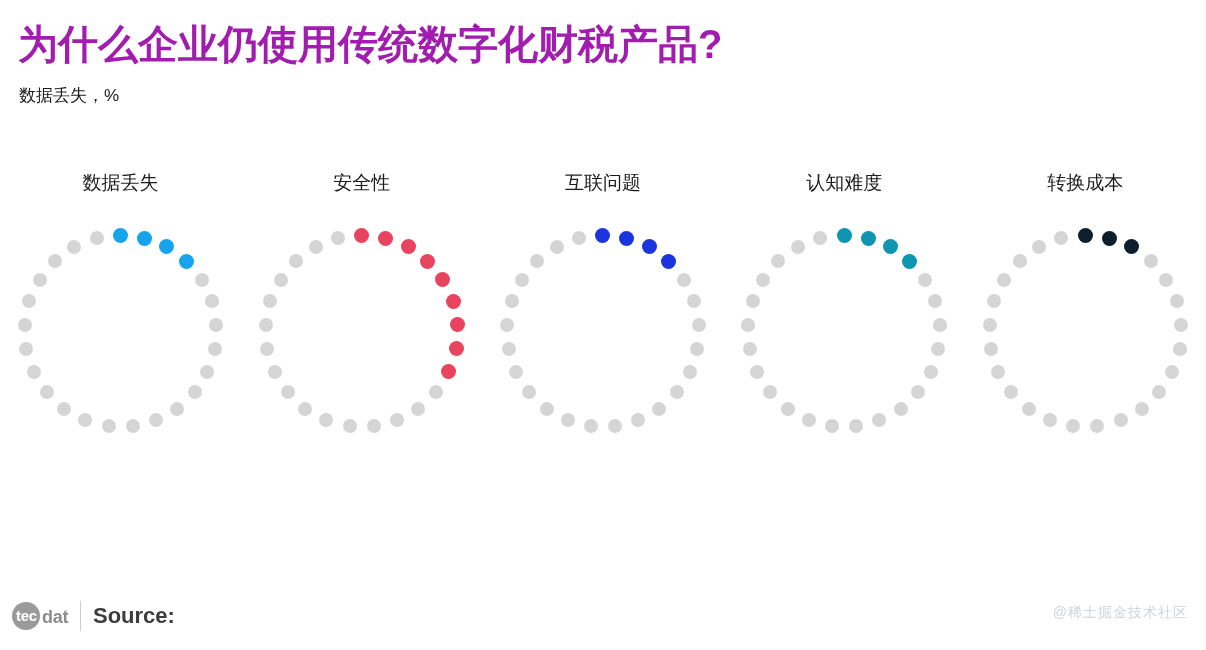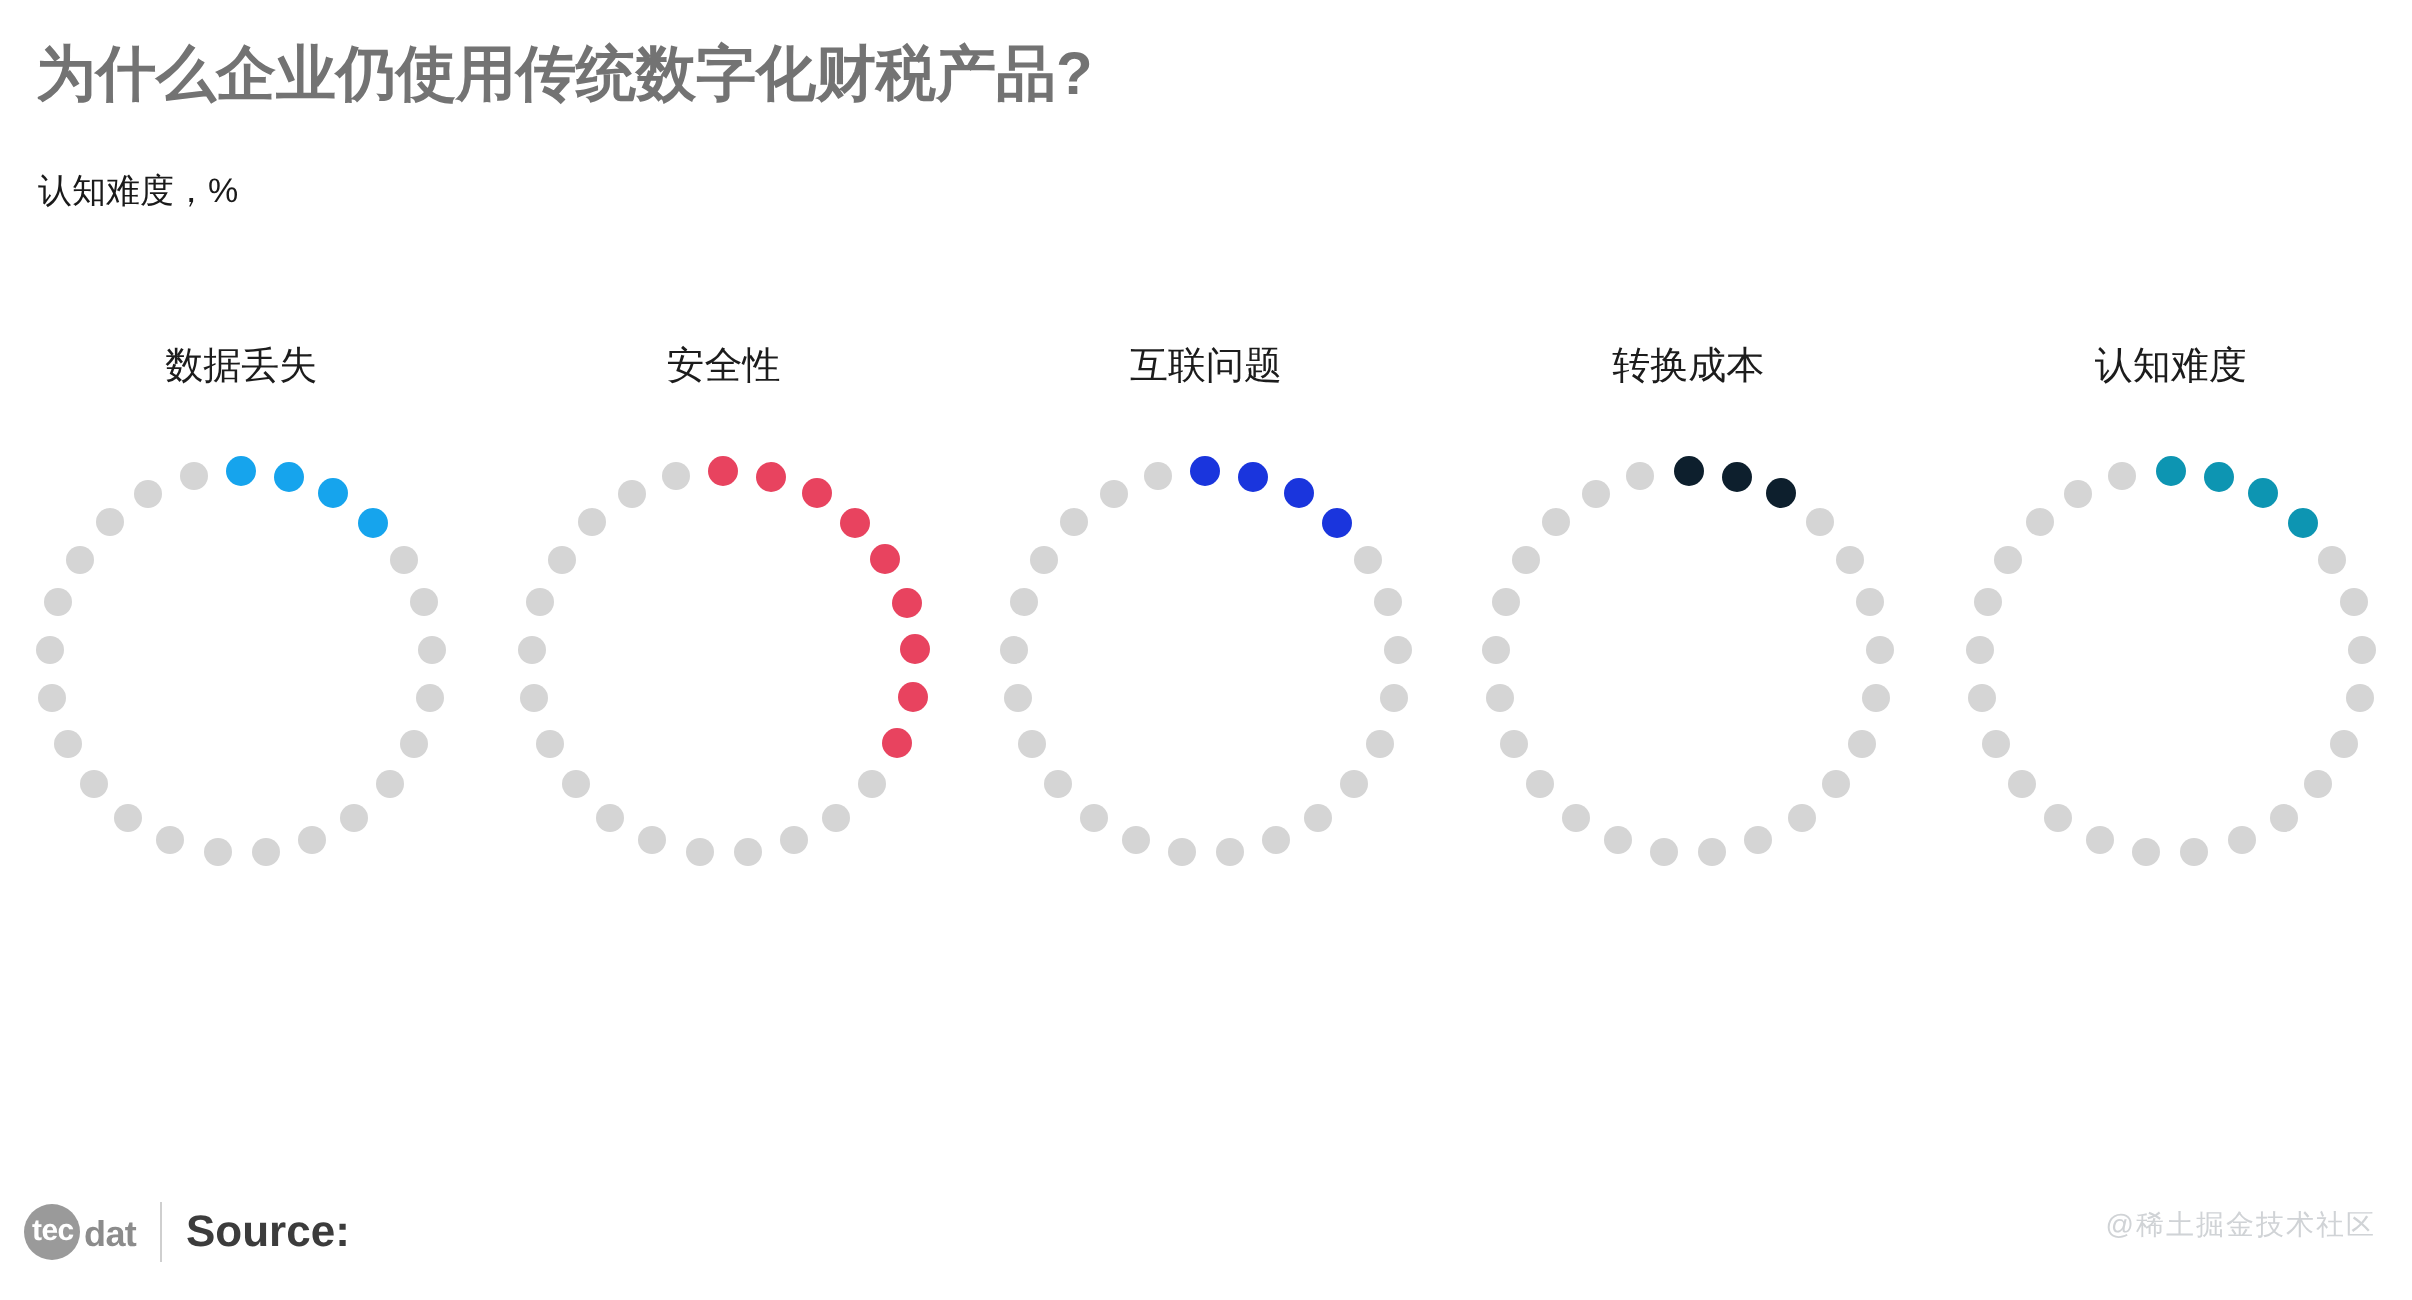--- a/index.html
+++ b/index.html
@@ -17,23 +17,23 @@
     height: 650px;
     background: #ffffff;
     overflow: hidden;
   }
 
   
   .title {
     position: absolute;
     left: 18px;
     top: 17px;
-    font-size: 30px;
+    font-size: 40px;
     font-weight: 700;
-    color: #737373;
+    color: #a21caf;
     letter-spacing: 0px;
     white-space: nowrap;
   }
   .subtitle {
     position: absolute;
     left: 19px;
     top: 84px;
     font-size: 17px;
     font-weight: 400;
     color: #1a1a1a;
@@ -165,21 +165,21 @@
     white-space: nowrap;
   }
 </style>
 </head>
 <body>
 
 <div id="canvas">
 
   <div class="title">为什么企业仍使用传统数字化财税产品?</div>
 
-  <div class="subtitle">认知难度，%</div>
+  <div class="subtitle">数据丢失，%</div>
 
   <div class="charts" id="charts-row">
       <div class="chart-cell">
         <div class="chart-label">数据丢失</div>
         <div class="dial">
           <div class="dot on" style="left: 106px; top: 10px; background: rgb(22, 164, 237);"></div>
           <div class="dot on" style="left: 129.874px; top: 13.016px; background: rgb(22, 164, 237);"></div>
           <div class="dot on" style="left: 152.248px; top: 21.8746px; background: rgb(22, 164, 237);"></div>
           <div class="dot on" style="left: 171.717px; top: 36.019px; background: rgb(22, 164, 237);"></div>
           <div class="dot" style="left: 187.055px; top: 54.5606px;"></div>
@@ -259,20 +259,50 @@
           <div class="dot" style="left: 11.7004px; top: 123.989px;"></div>
           <div class="dot" style="left: 10.1894px; top: 99.9721px;"></div>
           <div class="dot" style="left: 14.6986px; top: 76.3344px;"></div>
           <div class="dot" style="left: 24.9445px; top: 54.5606px;"></div>
           <div class="dot" style="left: 40.2835px; top: 36.019px;"></div>
           <div class="dot" style="left: 59.7516px; top: 21.8746px;"></div>
           <div class="dot" style="left: 82.1258px; top: 13.016px;"></div>
         </div>
       </div>
       <div class="chart-cell">
+        <div class="chart-label">认知难度</div>
+        <div class="dial">
+          <div class="dot on" style="left: 106px; top: 10px; background: rgb(13, 149, 178);"></div>
+          <div class="dot on" style="left: 129.874px; top: 13.016px; background: rgb(13, 149, 178);"></div>
+          <div class="dot on" style="left: 152.248px; top: 21.8746px; background: rgb(13, 149, 178);"></div>
+          <div class="dot on" style="left: 171.717px; top: 36.019px; background: rgb(13, 149, 178);"></div>
+          <div class="dot" style="left: 187.055px; top: 54.5606px;"></div>
+          <div class="dot" style="left: 197.301px; top: 76.3344px;"></div>
+          <div class="dot" style="left: 201.811px; top: 99.9721px;"></div>
+          <div class="dot" style="left: 200.3px; top: 123.989px;"></div>
+          <div class="dot" style="left: 192.863px; top: 146.875px;"></div>
+          <div class="dot" style="left: 179.969px; top: 167.193px;"></div>
+          <div class="dot" style="left: 162.427px; top: 183.666px;"></div>
+          <div class="dot" style="left: 141.34px; top: 195.259px;"></div>
+          <div class="dot" style="left: 118.032px; top: 201.243px;"></div>
+          <div class="dot" style="left: 93.968px; top: 201.243px;"></div>
+          <div class="dot" style="left: 70.66px; top: 195.259px;"></div>
+          <div class="dot" style="left: 49.5726px; top: 183.666px;"></div>
+          <div class="dot" style="left: 32.0307px; top: 167.193px;"></div>
+          <div class="dot" style="left: 19.1366px; top: 146.875px;"></div>
+          <div class="dot" style="left: 11.7004px; top: 123.989px;"></div>
+          <div class="dot" style="left: 10.1894px; top: 99.9721px;"></div>
+          <div class="dot" style="left: 14.6986px; top: 76.3344px;"></div>
+          <div class="dot" style="left: 24.9445px; top: 54.5606px;"></div>
+          <div class="dot" style="left: 40.2835px; top: 36.019px;"></div>
+          <div class="dot" style="left: 59.7516px; top: 21.8746px;"></div>
+          <div class="dot" style="left: 82.1258px; top: 13.016px;"></div>
+        </div>
+      </div>
+      <div class="chart-cell">
         <div class="chart-label">转换成本</div>
         <div class="dial">
           <div class="dot on" style="left: 106px; top: 10px; background: rgb(13, 31, 45);"></div>
           <div class="dot on" style="left: 129.874px; top: 13.016px; background: rgb(13, 31, 45);"></div>
           <div class="dot on" style="left: 152.248px; top: 21.8746px; background: rgb(13, 31, 45);"></div>
           <div class="dot" style="left: 171.717px; top: 36.019px;"></div>
           <div class="dot" style="left: 187.055px; top: 54.5606px;"></div>
           <div class="dot" style="left: 197.301px; top: 76.3344px;"></div>
           <div class="dot" style="left: 201.811px; top: 99.9721px;"></div>
           <div class="dot" style="left: 200.3px; top: 123.989px;"></div>
@@ -288,50 +318,20 @@
           <div class="dot" style="left: 19.1366px; top: 146.875px;"></div>
           <div class="dot" style="left: 11.7004px; top: 123.989px;"></div>
           <div class="dot" style="left: 10.1894px; top: 99.9721px;"></div>
           <div class="dot" style="left: 14.6986px; top: 76.3344px;"></div>
           <div class="dot" style="left: 24.9445px; top: 54.5606px;"></div>
           <div class="dot" style="left: 40.2835px; top: 36.019px;"></div>
           <div class="dot" style="left: 59.7516px; top: 21.8746px;"></div>
           <div class="dot" style="left: 82.1258px; top: 13.016px;"></div>
         </div>
       </div>
-      <div class="chart-cell">
-        <div class="chart-label">认知难度</div>
-        <div class="dial">
-          <div class="dot on" style="left: 106px; top: 10px; background: rgb(13, 149, 178);"></div>
-          <div class="dot on" style="left: 129.874px; top: 13.016px; background: rgb(13, 149, 178);"></div>
-          <div class="dot on" style="left: 152.248px; top: 21.8746px; background: rgb(13, 149, 178);"></div>
-          <div class="dot on" style="left: 171.717px; top: 36.019px; background: rgb(13, 149, 178);"></div>
-          <div class="dot" style="left: 187.055px; top: 54.5606px;"></div>
-          <div class="dot" style="left: 197.301px; top: 76.3344px;"></div>
-          <div class="dot" style="left: 201.811px; top: 99.9721px;"></div>
-          <div class="dot" style="left: 200.3px; top: 123.989px;"></div>
-          <div class="dot" style="left: 192.863px; top: 146.875px;"></div>
-          <div class="dot" style="left: 179.969px; top: 167.193px;"></div>
-          <div class="dot" style="left: 162.427px; top: 183.666px;"></div>
-          <div class="dot" style="left: 141.34px; top: 195.259px;"></div>
-          <div class="dot" style="left: 118.032px; top: 201.243px;"></div>
-          <div class="dot" style="left: 93.968px; top: 201.243px;"></div>
-          <div class="dot" style="left: 70.66px; top: 195.259px;"></div>
-          <div class="dot" style="left: 49.5726px; top: 183.666px;"></div>
-          <div class="dot" style="left: 32.0307px; top: 167.193px;"></div>
-          <div class="dot" style="left: 19.1366px; top: 146.875px;"></div>
-          <div class="dot" style="left: 11.7004px; top: 123.989px;"></div>
-          <div class="dot" style="left: 10.1894px; top: 99.9721px;"></div>
-          <div class="dot" style="left: 14.6986px; top: 76.3344px;"></div>
-          <div class="dot" style="left: 24.9445px; top: 54.5606px;"></div>
-          <div class="dot" style="left: 40.2835px; top: 36.019px;"></div>
-          <div class="dot" style="left: 59.7516px; top: 21.8746px;"></div>
-          <div class="dot" style="left: 82.1258px; top: 13.016px;"></div>
-        </div>
-      </div>
     </div>
 
   <div class="footer">
     <div class="brand">
       <div class="brand-mark">
         <div class="brand-circle"></div>
         <div class="brand-tec">tec</div>
         <div class="brand-dat">dat</div>
       </div>
       <div class="brand-sep"></div>

